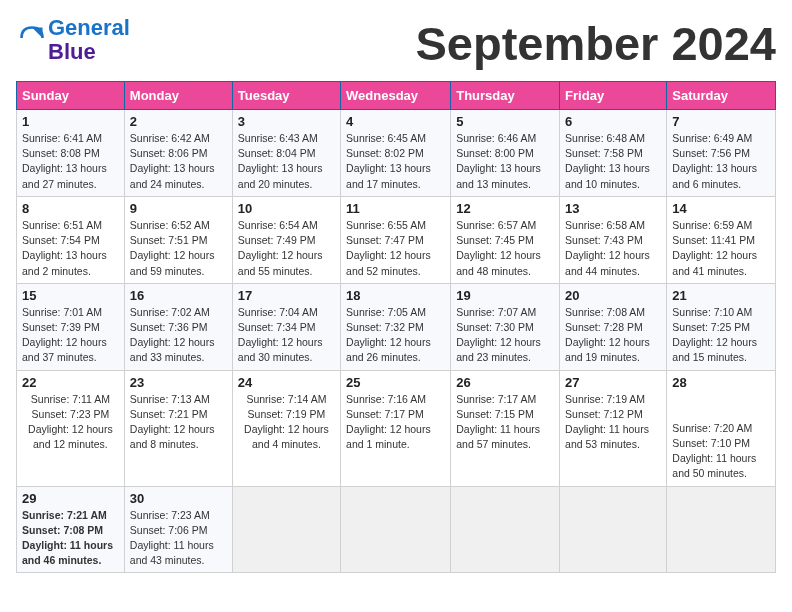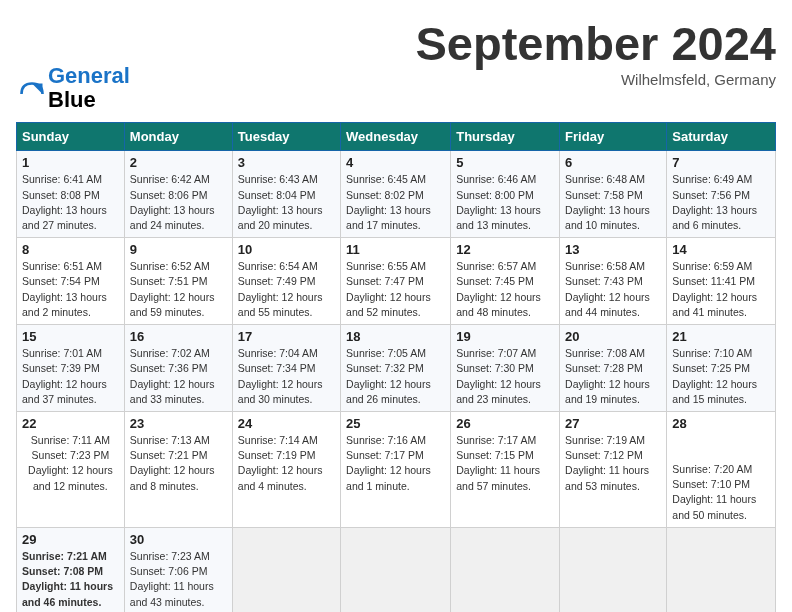--- a/index.html
+++ b/index.html
@@ -11,22 +11,21 @@
       padding: 16px;
     }
     .header {
       display: flex;
       justify-content: space-between;
       align-items: flex-start;
       margin-bottom: 10px;
     }
     .logo {
       display: flex;
-      align-items: flex-end;
-      margin-top: 48px;
+      align-items: center;
     }
     .logo-text {
       font-size: 22px;
       font-weight: bold;
       color: #333;
       line-height: 1.1;
     }
     .logo-text span { color: #1a73c7; }
     .logo-icon {
       width: 28px;
@@ -43,21 +42,21 @@
     .location {
       font-size: 15px;
       color: #555;
     }
     table {
       width: 100%;
       border-collapse: collapse;
       font-size: 11px;
     }
     thead tr th {
-      background: #0f766e;
+      background: #ec4899;
       color: #fff;
       text-align: left;
       padding: 6px 5px;
       font-size: 13px;
       font-weight: bold;
       border: 1px solid #1565a8;
     }
     tbody tr td {
       border: 1px solid #d0d0d0;
       vertical-align: top;
@@ -88,26 +87,25 @@
 <div class="header">
   <div class="logo">
     <div>
       <svg class="logo-icon" viewBox="0 0 32 32" xmlns="http://www.w3.org/2000/svg">
         <path d="M4 16 Q4 4 16 4 Q28 4 28 16" fill="none" stroke="#1a73c7" stroke-width="3"></path>
         <path d="M16 4 L28 4 L28 16" fill="#1a73c7"></path>
       </svg>
     </div>
     <div class="logo-text">
       <div><span>General</span></div>
-      <div><span style="color:#000000">Blue</span></div>
+      <div><span style="color:#4c1d95">Blue</span></div>
     </div>
   </div>
   <div class="title-block">
     <div class="month-title">September 2024</div>
-    <div class="location">Wilhelmsfeld, Germany</div>
   </div>
 </div>
 
 <table>
   <thead>
     <tr>
     <th>Sunday</th>
         <th>Monday</th>
         <th>Tuesday</th>
         <th>Wednesday</th>
@@ -280,21 +278,21 @@
         </td>
         <td>
           <span class="day-num">23</span>
           <div class="day-detail" style="white-space: pre-line;">Sunrise: 7:13 AM
 Sunset: 7:21 PM
 Daylight: 12 hours
 and 8 minutes.</div>
         </td>
         <td>
           <span class="day-num">24</span>
-          <div class="day-detail" style="white-space: pre-line;">Sunrise: 7:14 AM
+          <div class="day-detail" style="white-space: pre-line; text-align: center;">Sunrise: 7:14 AM
 Sunset: 7:19 PM
 Daylight: 12 hours
 and 4 minutes.</div>
         </td>
         <td>
           <span class="day-num">25</span>
           <div class="day-detail" style="white-space: pre-line;">Sunrise: 7:16 AM
 Sunset: 7:17 PM
 Daylight: 12 hours
 and 1 minute.</div>

